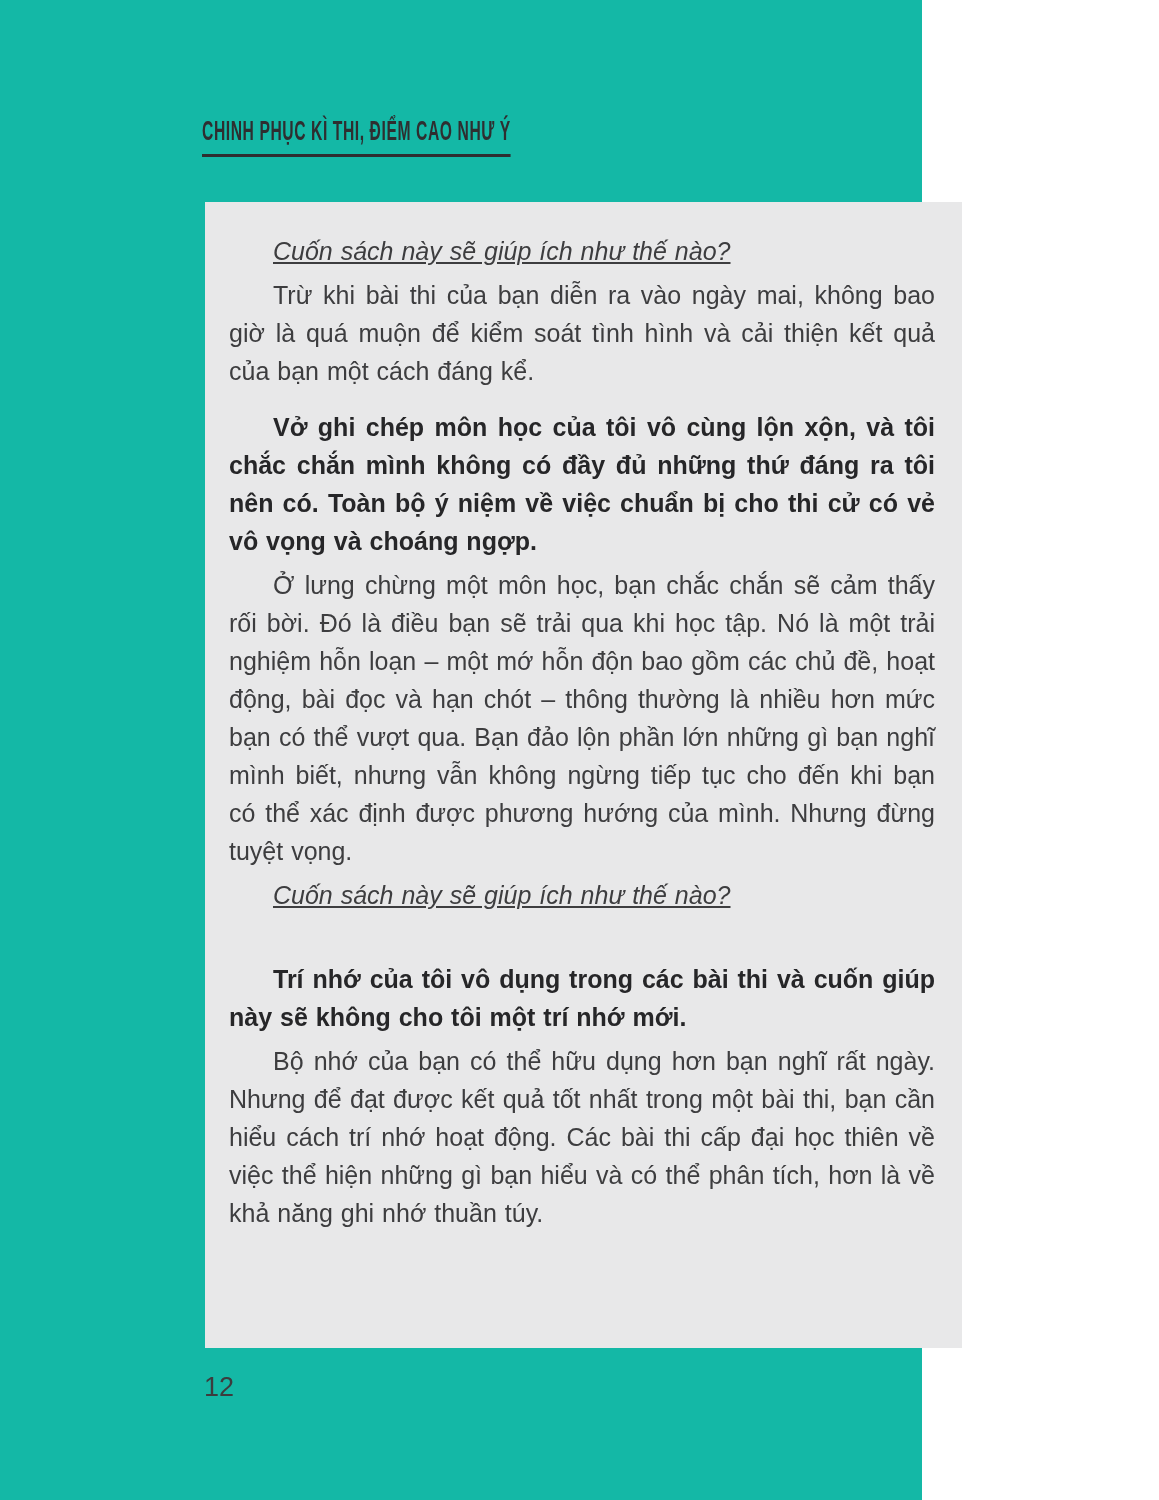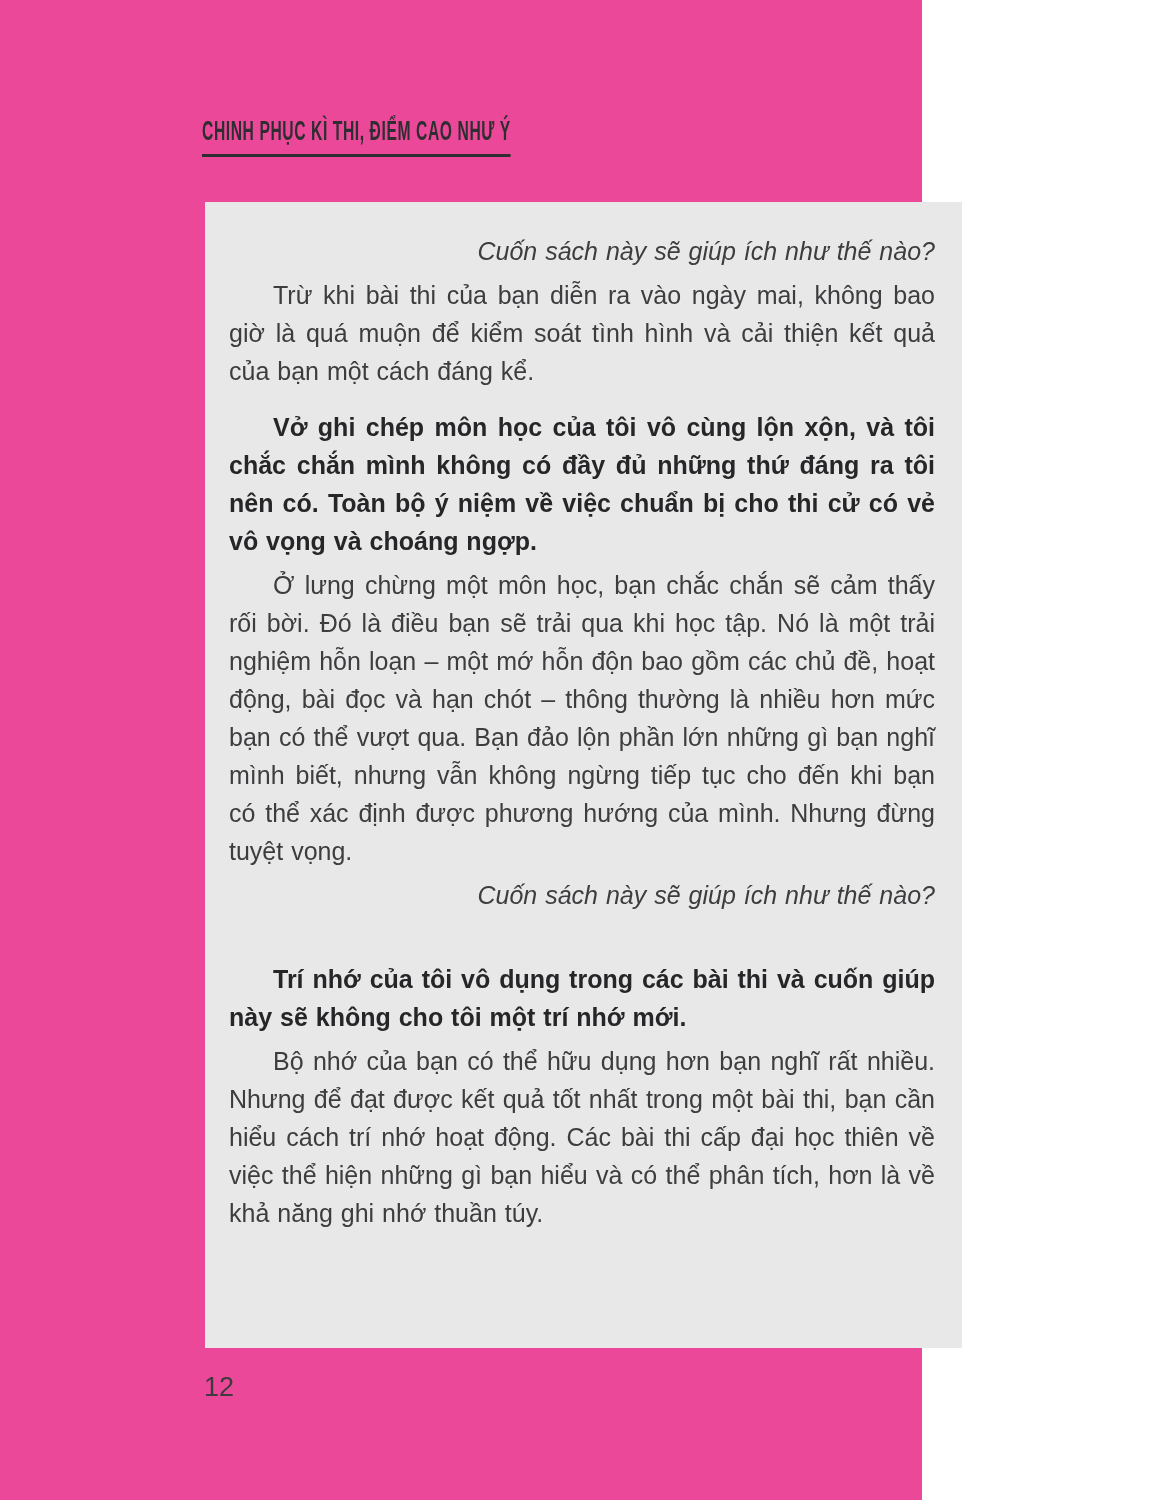--- a/index.html
+++ b/index.html
@@ -8,21 +8,21 @@
     height: 1500px;
     background: #ffffff;
     font-family: "Liberation Sans", "DejaVu Sans", sans-serif;
     position: relative;
     overflow: hidden;
   }
   .page {
     position: relative;
     width: 922px;
     height: 1500px;
-    background: #ec4899;
+    background: #14b8a6;
   }
   
   .running-head {
     position: absolute;
     left: 202px;
     top: 116px;
     display: inline-block;
     transform: scaleX(0.58);
     transform-origin: left top;
     font-size: 27px;
@@ -47,21 +47,22 @@
     font-size: 25px;
     line-height: 38px;
     color: #3d3d3f;
     text-align: justify;
     text-indent: 44px;
     margin-bottom: 6px;
     word-spacing: 1px;
   }
   .content-box p.italic {
     font-style: italic;
-    text-align: right;
+    text-align: left;
+    text-decoration: underline;
   }
   .content-box p.bold {
     font-weight: 700;
     color: #262628;
     margin-top: 18px;
   }
   .content-box p.spaced-top {
     margin-top: 46px;
   }
   
@@ -81,18 +82,18 @@
 
   <div class="running-head">CHINH PHỤC KÌ THI, ĐIỂM CAO NHƯ Ý</div>
 
   <div class="content-box">
     <p class="italic">Cuốn sách này sẽ giúp ích như thế nào?</p>
     <p class="regular">Trừ khi bài thi của bạn diễn ra vào ngày mai, không bao giờ là quá muộn để kiểm soát tình hình và cải thiện kết quả của bạn một cách đáng kể.</p>
     <p class="bold">Vở ghi chép môn học của tôi vô cùng lộn xộn, và tôi chắc chắn mình không có đầy đủ những thứ đáng ra tôi nên có. Toàn bộ ý niệm về việc chuẩn bị cho thi cử có vẻ vô vọng và choáng ngợp.</p>
     <p class="regular">Ở lưng chừng một môn học, bạn chắc chắn sẽ cảm thấy rối bời. Đó là điều bạn sẽ trải qua khi học tập. Nó là một trải nghiệm hỗn loạn – một mớ hỗn độn bao gồm các chủ đề, hoạt động, bài đọc và hạn chót – thông thường là nhiều hơn mức bạn có thể vượt qua. Bạn đảo lộn phần lớn những gì bạn nghĩ mình biết, nhưng vẫn không ngừng tiếp tục cho đến khi bạn có thể xác định được phương hướng của mình. Nhưng đừng tuyệt vọng.</p>
     <p class="italic">Cuốn sách này sẽ giúp ích như thế nào?</p>
     <p class="bold spaced-top">Trí nhớ của tôi vô dụng trong các bài thi và cuốn giúp này sẽ không cho tôi một trí nhớ mới.</p>
-    <p class="regular">Bộ nhớ của bạn có thể hữu dụng hơn bạn nghĩ rất nhiều. Nhưng để đạt được kết quả tốt nhất trong một bài thi, bạn cần hiểu cách trí nhớ hoạt động. Các bài thi cấp đại học thiên về việc thể hiện những gì bạn hiểu và có thể phân tích, hơn là về khả năng ghi nhớ thuần túy.</p>
+    <p class="regular">Bộ nhớ của bạn có thể hữu dụng hơn bạn nghĩ rất ngày. Nhưng để đạt được kết quả tốt nhất trong một bài thi, bạn cần hiểu cách trí nhớ hoạt động. Các bài thi cấp đại học thiên về việc thể hiện những gì bạn hiểu và có thể phân tích, hơn là về khả năng ghi nhớ thuần túy.</p>
   </div>
 
   <div class="folio">12</div>
 
 </div>
 
 </body></html>

